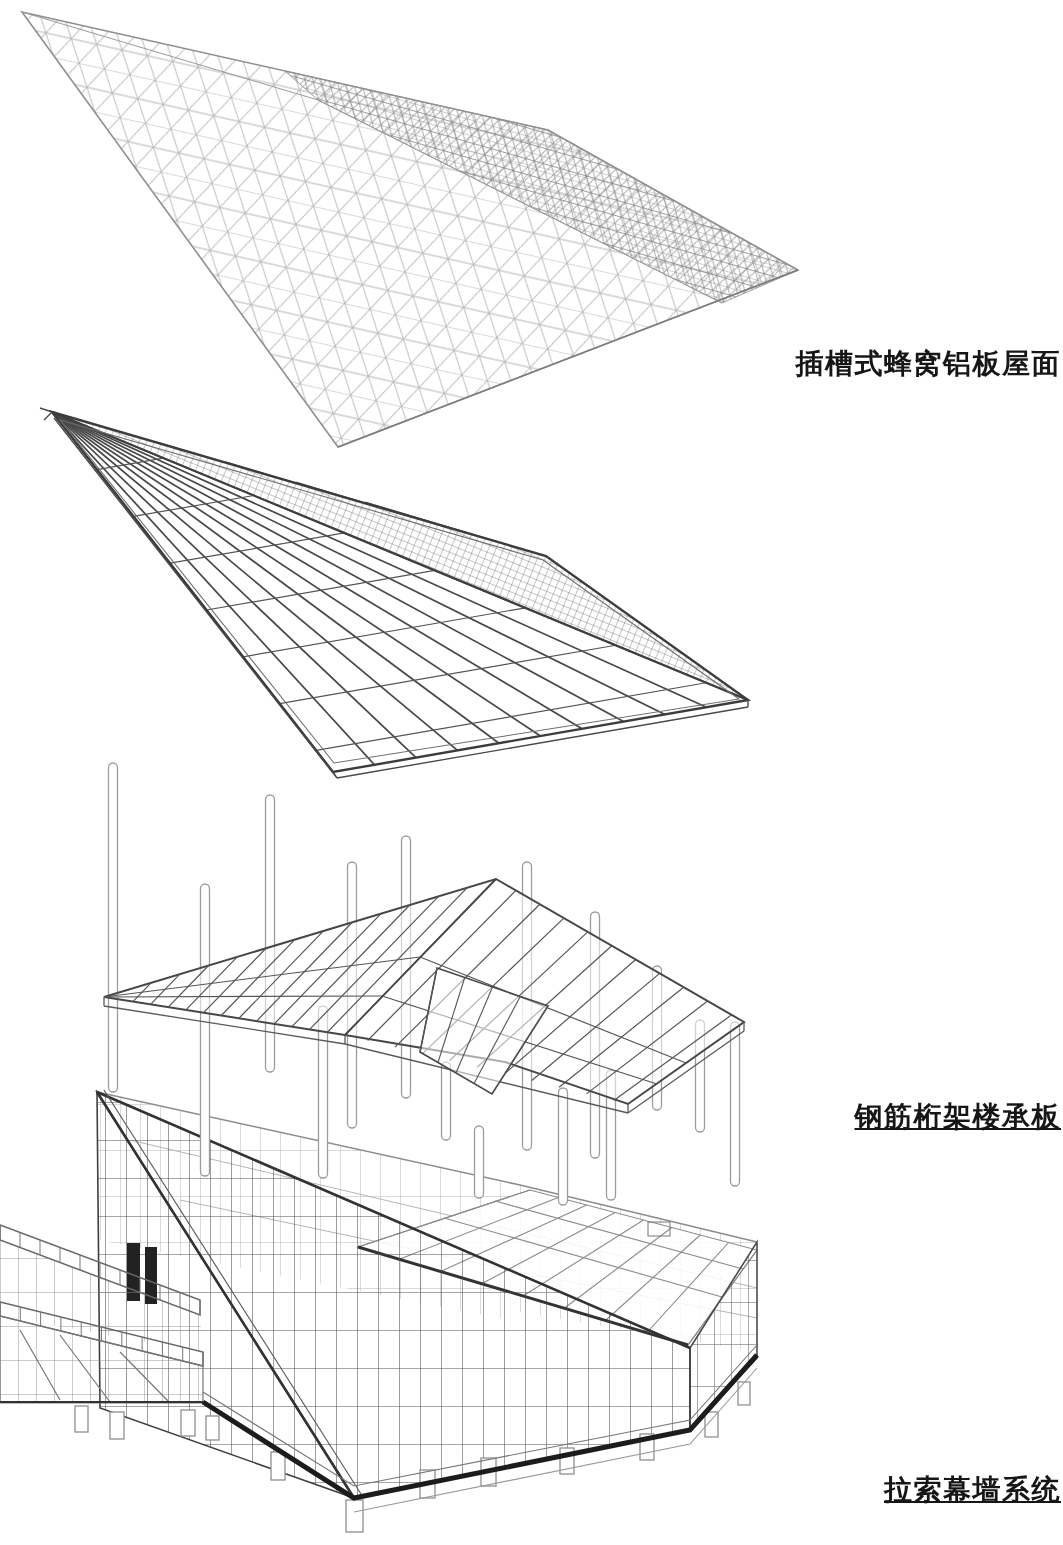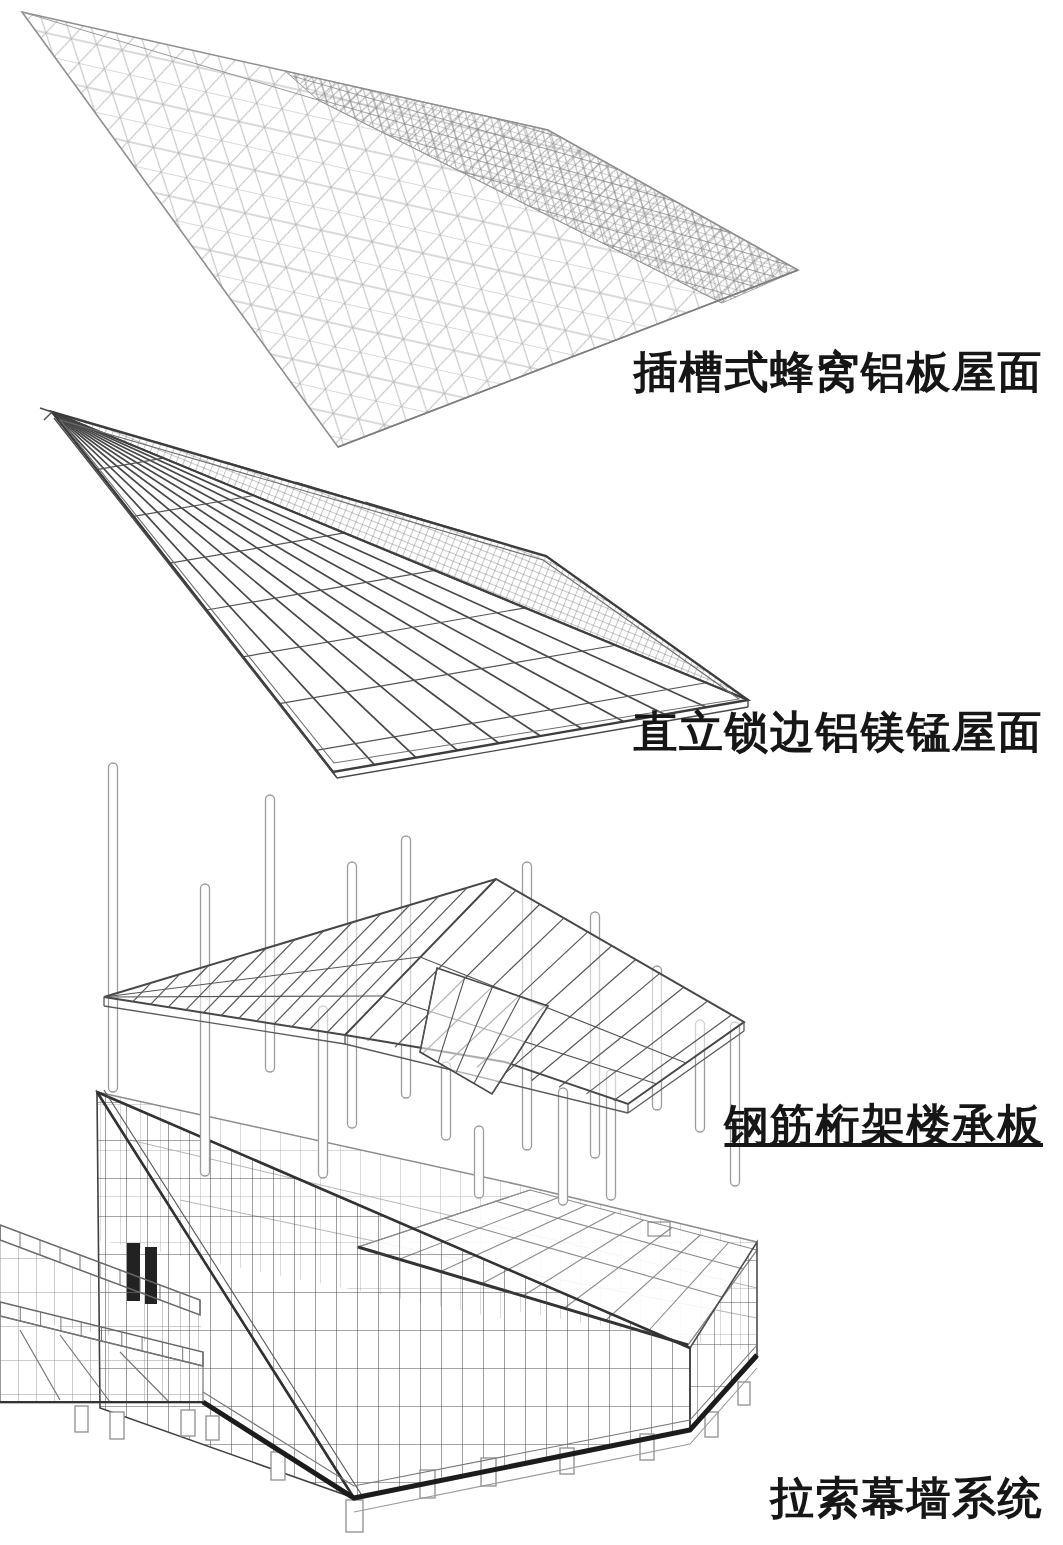--- a/index.html
+++ b/index.html
@@ -1,24 +1,24 @@
 <!DOCTYPE html>
 <html><head>
 <meta charset="utf-8">
 <style>
   html,body{margin:0;padding:0;background:#ffffff;}
   .canvas{position:relative;width:1063px;height:1545px;background:#ffffff;overflow:hidden;
           font-family:"Liberation Sans", sans-serif;}
   .canvas svg{position:absolute;left:0;top:0;}
-  .layer-label{position:absolute;right:20px;white-space:nowrap;color:#161616;
-               font-size:44px;font-weight:600;letter-spacing:1.5px;line-height:1.0;}
+  .layer-label{position:absolute;right:2px;white-space:nowrap;color:#161616;
+               font-size:28px;font-weight:600;letter-spacing:1.5px;line-height:1.0;}
   .lbl-1{top:350px;}
   .lbl-2{top:710px;}
   .lbl-3{top:1103px;text-decoration:underline;}
-  .lbl-4{top:1476px;}
+  .lbl-4{top:1476px;text-decoration:underline;}
 </style>
 </head>
 <body>
 
 <div class="canvas">
 
 <svg width="1063" height="1545" viewBox="0 0 1063 1545">
   <defs>
     <pattern id="triMesh" width="26" height="44" patternUnits="userSpaceOnUse" patternTransform="rotate(12.7)">
       <path d="M0 0 H26 M0 22 H26 M13 0 L0 22 M13 0 L26 22 M13 44 L0 22 M13 44 L26 22" fill="none" stroke="#b4b4b4" stroke-width="1"></path>
@@ -239,17 +239,16 @@
             <line x1="464.75" y1="977.5" x2="438" y2="1062.5" stroke="#555555" stroke-width="1.1"></line>
             <line x1="492.5" y1="987" x2="456" y2="1073" stroke="#555555" stroke-width="1.1"></line>
             <line x1="520.25" y1="996.5" x2="474" y2="1083.5" stroke="#555555" stroke-width="1.1"></line>
             <line x1="548" y1="1006" x2="492" y2="1094" stroke="#555555" stroke-width="1.1"></line>
           </g>
     </g>
   </g>
 </svg>
 
 <div class="layer-label lbl-1">插槽式蜂窝铝板屋面</div>
-<div class="layer-label lbl-2">直立锁边铝镁锰屋面</div>
 <div class="layer-label lbl-3">钢筋桁架楼承板</div>
 <div class="layer-label lbl-4">拉索幕墙系统</div>
 
 </div>
 
 </body></html>

